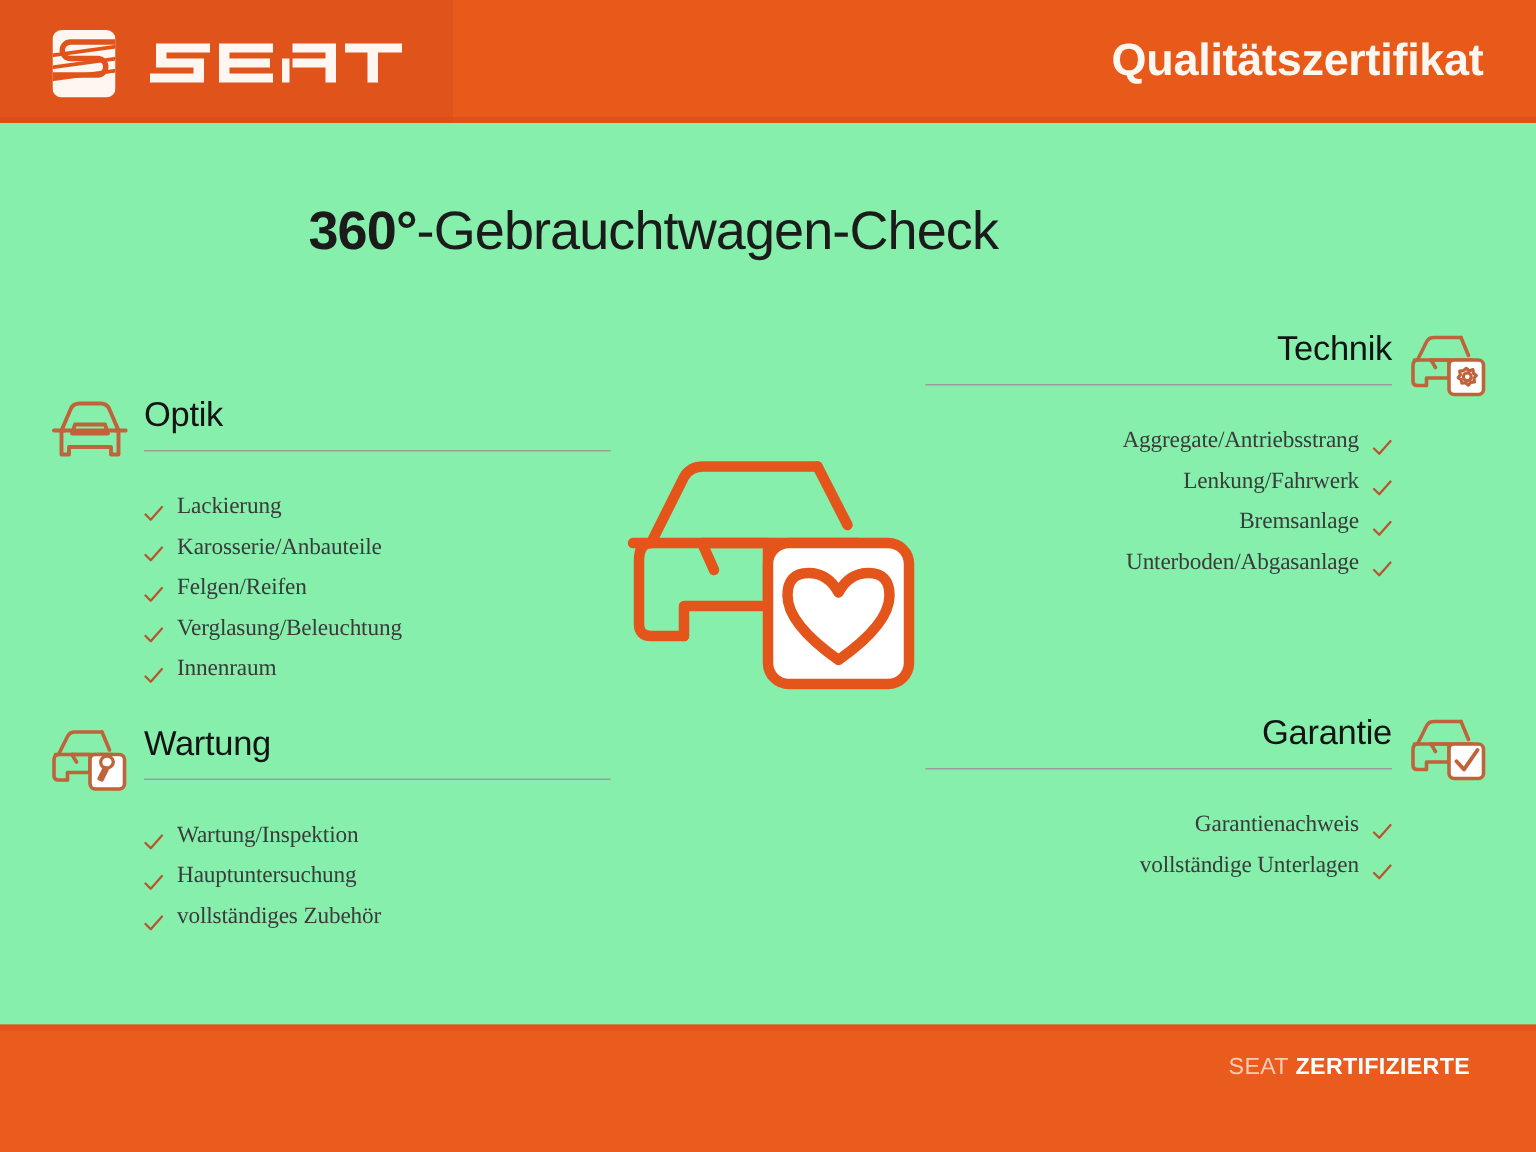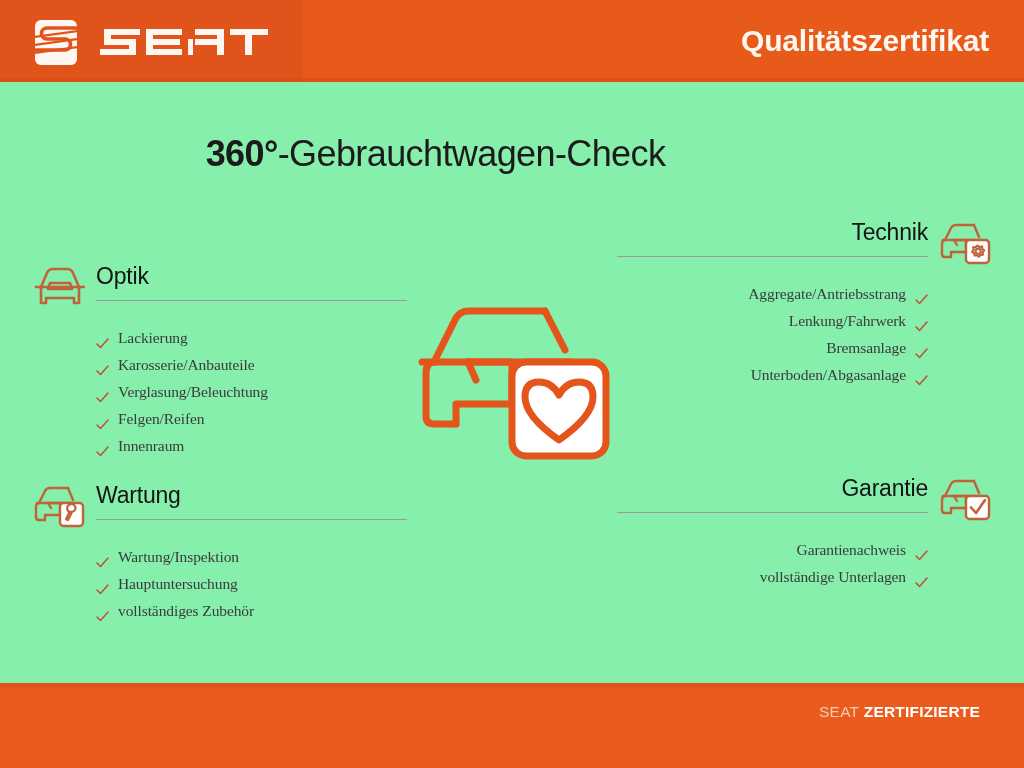--- a/index.html
+++ b/index.html
@@ -300,29 +300,29 @@
             </svg>
         </span>
         <span class="li-text">Karosserie/Anbauteile</span>
       </li>
       <li>
         <span class="chk-item">
           <svg width="13" height="13" viewBox="0 0 13 13">
               <path d="M1 7 L4.5 10.5 L12 2" fill="none" stroke="#b8552f" stroke-width="1.5" stroke-linecap="round" stroke-linejoin="round"></path>
             </svg>
         </span>
+        <span class="li-text">Felgen/Reifen</span>
+      </li>
+      <li>
+        <span class="chk-item">
+          <svg width="13" height="13" viewBox="0 0 13 13">
+              <path d="M1 7 L4.5 10.5 L12 2" fill="none" stroke="#b8552f" stroke-width="1.5" stroke-linecap="round" stroke-linejoin="round"></path>
+            </svg>
+        </span>
         <span class="li-text">Verglasung/Beleuchtung</span>
-      </li>
-      <li>
-        <span class="chk-item">
-          <svg width="13" height="13" viewBox="0 0 13 13">
-              <path d="M1 7 L4.5 10.5 L12 2" fill="none" stroke="#b8552f" stroke-width="1.5" stroke-linecap="round" stroke-linejoin="round"></path>
-            </svg>
-        </span>
-        <span class="li-text">Felgen/Reifen</span>
       </li>
       <li>
         <span class="chk-item">
           <svg width="13" height="13" viewBox="0 0 13 13">
               <path d="M1 7 L4.5 10.5 L12 2" fill="none" stroke="#b8552f" stroke-width="1.5" stroke-linecap="round" stroke-linejoin="round"></path>
             </svg>
         </span>
         <span class="li-text">Innenraum</span>
       </li>
     </ul>

